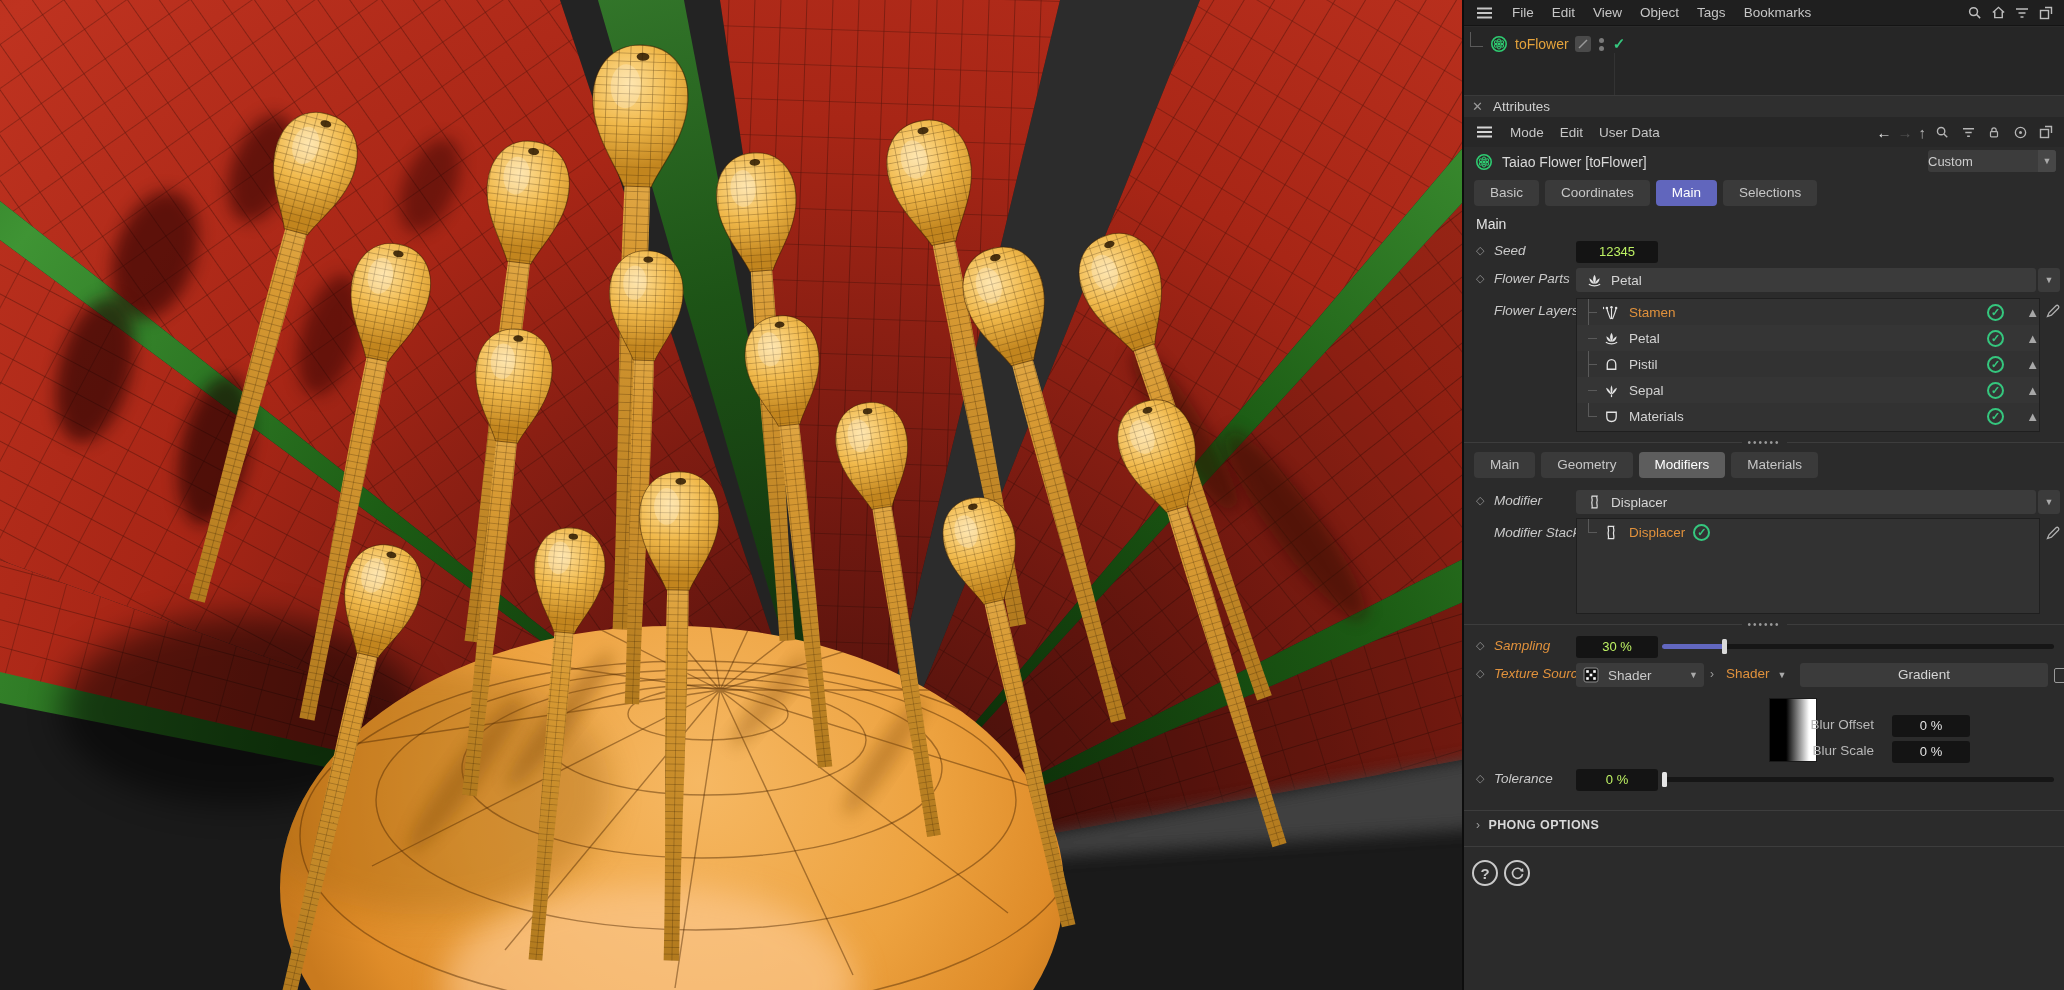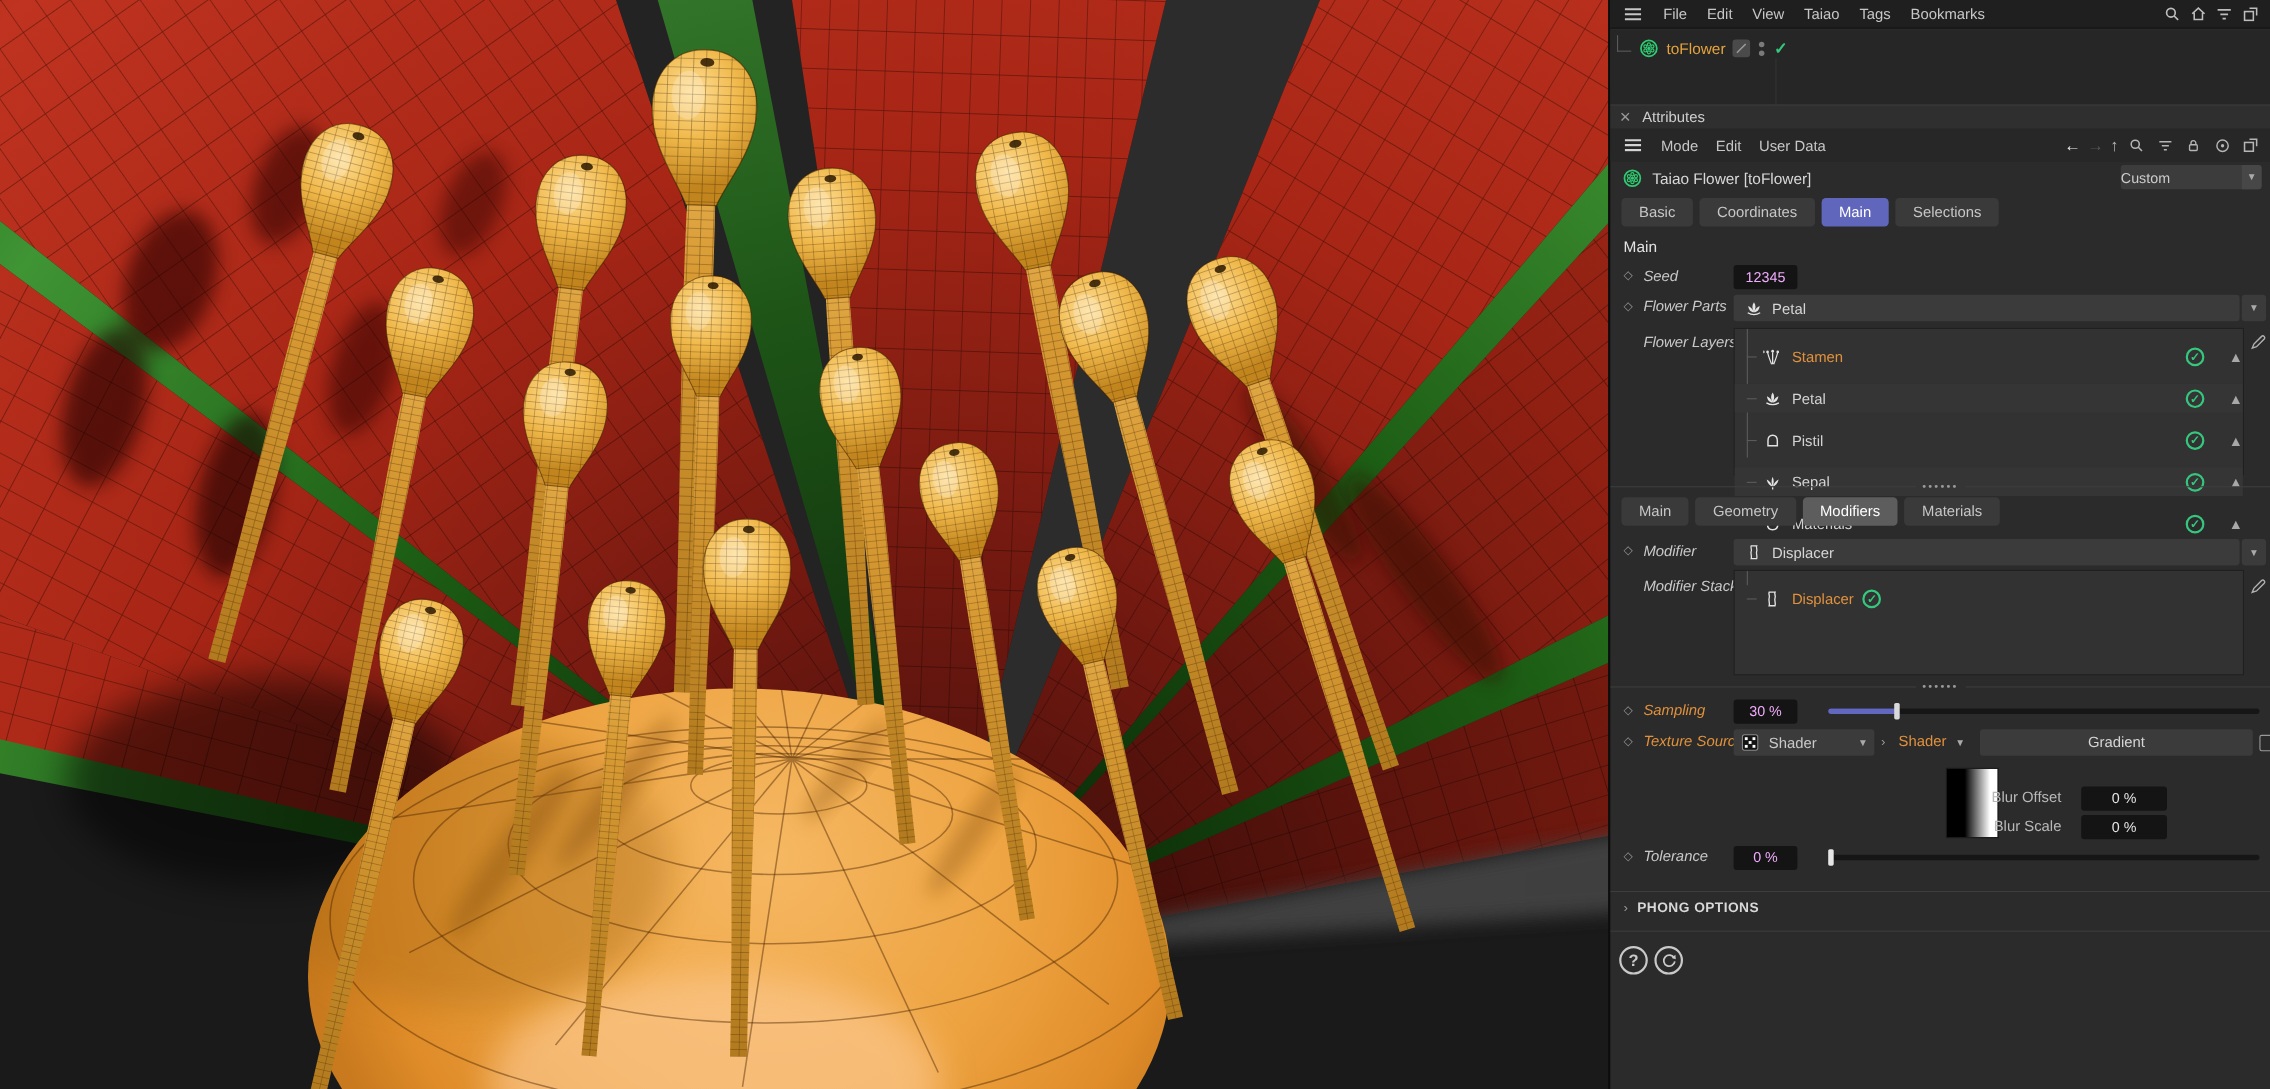--- a/index.html
+++ b/index.html
@@ -43,25 +43,25 @@
   .tab{background:#3a3a3a;border-radius:4px;height:26px;line-height:26px;padding:0 16px;color:#c6c6c6;font-size:13.5px;}
   .tab.actB{background:#6166bd;color:#fff;}
   .tab.actG{background:#5d5d5d;color:#fff;}
   .sectitle{position:absolute;left:12px;top:216px;color:#e2e2e2;font-size:14px;}
   
   .row{position:absolute;left:0;width:100%;height:24px;}
   .dia{position:absolute;left:12px;top:4px;color:#8f8f8f;font-size:11px;}
   .lbl{position:absolute;left:30px;top:3px;color:#c9c9c9;font-style:italic;}
   .lbl.orange{color:#e0913c;}
   .chev{color:#9a9a9a;font-size:12px;margin-left:6px;}
-  .inp{position:absolute;left:112px;top:1px;width:58px;height:22px;background:#141414;border-radius:3px;color:#f0abfc;text-align:center;line-height:22px;font-size:13px;}
+  .inp{position:absolute;left:112px;top:1px;width:82px;height:22px;background:#141414;border-radius:3px;color:#bef264;text-align:center;line-height:22px;font-size:13px;}
   .dropbar{position:absolute;left:112px;top:0;width:460px;height:24px;background:#3b3b3b;border-radius:3px;display:flex;align-items:center;gap:7px;padding-left:8px;box-sizing:border-box;color:#d5d5d5;}
   .droparrow{position:absolute;left:574px;top:0;width:22px;height:24px;background:#3b3b3b;border-radius:3px;display:flex;align-items:center;justify-content:center;color:#aaa;font-size:9px;}
   .listbox{position:absolute;left:112px;width:464px;background:#323232;border:1px solid #1f1f1f;box-sizing:border-box;}
-  .lrow{position:relative;height:26px;display:flex;align-items:center;gap:8px;padding-left:24px;margin-top:12px;}
+  .lrow{position:relative;height:26px;display:flex;align-items:center;gap:8px;padding-left:24px;}
   .lrow:nth-child(odd){background:#353535;}
   .vline{position:absolute;left:11px;top:0;width:1px;background:#5a5a5a;}
   .tick{position:absolute;left:11px;width:9px;border-top:1px solid #5a5a5a;}
   .lname{font-size:13.5px;color:#d2d2d2;}
   .lname.orange{color:#e0913c;}
   .gcheck{width:17px;height:17px;border:2px solid #35c77e;border-radius:50%;color:#35c77e;font-size:11px;display:flex;align-items:center;justify-content:center;box-sizing:border-box;margin-left:auto;font-weight:bold;}
   .gpos{margin-left:0 !important;}
   .tri{color:#a8a8a8;font-size:13px;margin:0 0 0 14px;}
   .pencil{position:absolute;left:580px;width:18px;height:18px;color:#b0b0b0;}
   .sep{position:absolute;left:0;width:100%;height:9px;display:flex;align-items:center;}
@@ -263,21 +263,21 @@
 
     <div class="mbar">
       <span class="ic">
           <svg width="15" height="12" viewBox="0 0 15 12">
             <path d="M0,1.5H15 M0,6H15 M0,10.5H15" stroke="#c6c6c6" stroke-width="1.8"></path>
           </svg>
         </span>
       <span class="mitem">File</span>
       <span class="mitem">Edit</span>
       <span class="mitem">View</span>
-      <span class="mitem">Taiao</span>
+      <span class="mitem">Object</span>
       <span class="mitem">Tags</span>
       <span class="mitem">Bookmarks</span>
       <span class="sp"></span>
       <span class="icons">
         <span class="ic">
             <svg width="15" height="15" viewBox="0 0 16 16">
               <circle cx="7" cy="7" r="4.2" stroke="#bdbdbd" stroke-width="1.6" fill="none"></circle>
               <path d="M10.2,10.2 L14,14" stroke="#bdbdbd" stroke-width="1.6"></path>
             </svg>
           </span>

